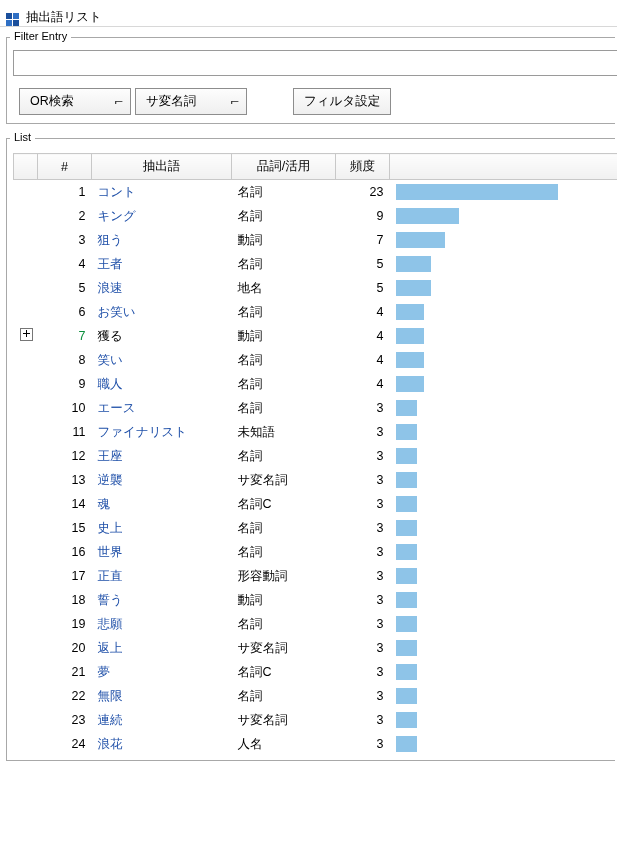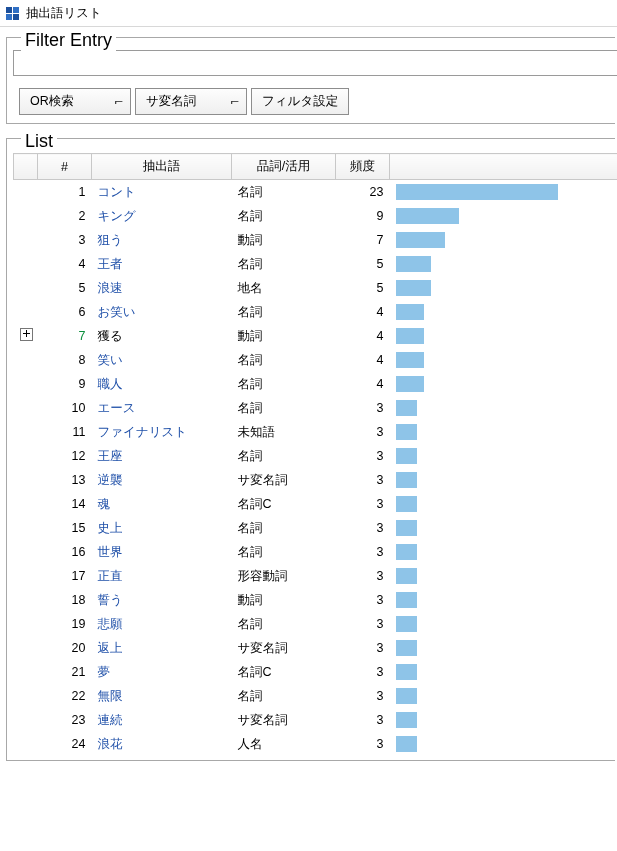--- a/index.html
+++ b/index.html
@@ -13,21 +13,21 @@
     font-family: "Liberation Sans", sans-serif;
     font-size: 12px;
     color: #000000;
     overflow: hidden;
   }
 
   
   .titlebar {
     height: 26px;
     display: flex;
-    align-items: center;
+    align-items: flex-end;
     padding-left: 6px;
     background: #ffffff;
     border-bottom: 1px solid #d8d8d8;
   }
   .app-icon {
     width: 14px;
     height: 14px;
     margin-right: 6px;
     position: relative;
     flex: 0 0 auto;
@@ -52,24 +52,24 @@
   .groupbox {
     position: relative;
     margin: 10px 2px 0 6px;
     border: 1px solid #a8a8a8;
     border-right: none;
     padding: 10px 0 8px 0;
   }
   .groupbox > .legend {
     position: absolute;
     top: -8px;
-    left: 14px;
+    left: 3px;
     background: #ffffff;
     padding: 0 4px;
-    font-size: 18px;
+    font-size: 11px;
     color: #000;
     white-space: nowrap;
   }
 
   
   .filter-input-row {
     padding: 2px 0 0 6px;
   }
   .filter-input {
     box-sizing: border-box;
@@ -114,20 +114,21 @@
     height: 27px;
     border: 1px solid #8d8d8d;
     background: linear-gradient(#fdfdfd, #efefef);
     display: flex;
     align-items: center;
     justify-content: center;
     padding: 0 10px;
     font-size: 12.5px;
     white-space: nowrap;
     cursor: default;
+    margin-left: 42px;
   }
 
   
   .list-group {
     margin-top: 14px;
     padding-bottom: 4px;
   }
   .table-wrap {
     margin: 4px 0 0 6px;
     width: 611px;

